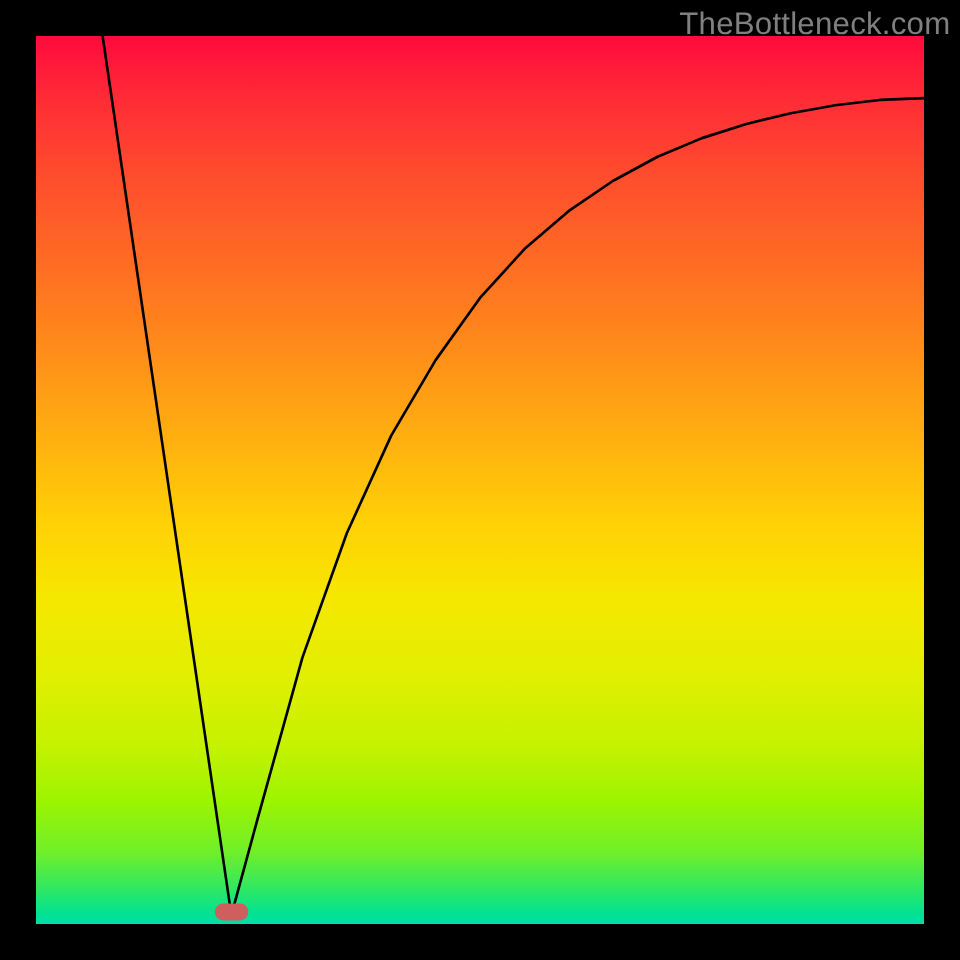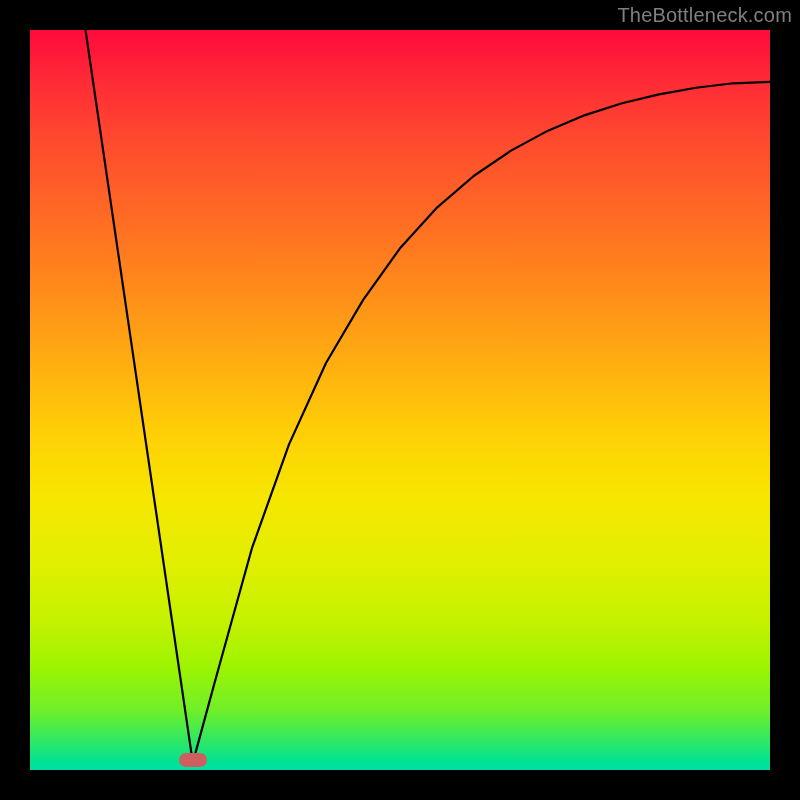--- a/index.html
+++ b/index.html
@@ -9,21 +9,21 @@
     width: 800px;
     height: 800px;
     background: #000;
   }
   .watermark {
     position: absolute;
     top: 4px;
     right: 8px;
     color: #808080;
     font-family: Arial, Helvetica, sans-serif;
-    font-size: 20px;
+    font-size: 26px;
     font-weight: 400;
     letter-spacing: 0.2px;
     z-index: 5;
   }
   .plot-area {
     position: absolute;
     left: 30px;
     top: 30px;
     width: 740px;
     height: 740px;

